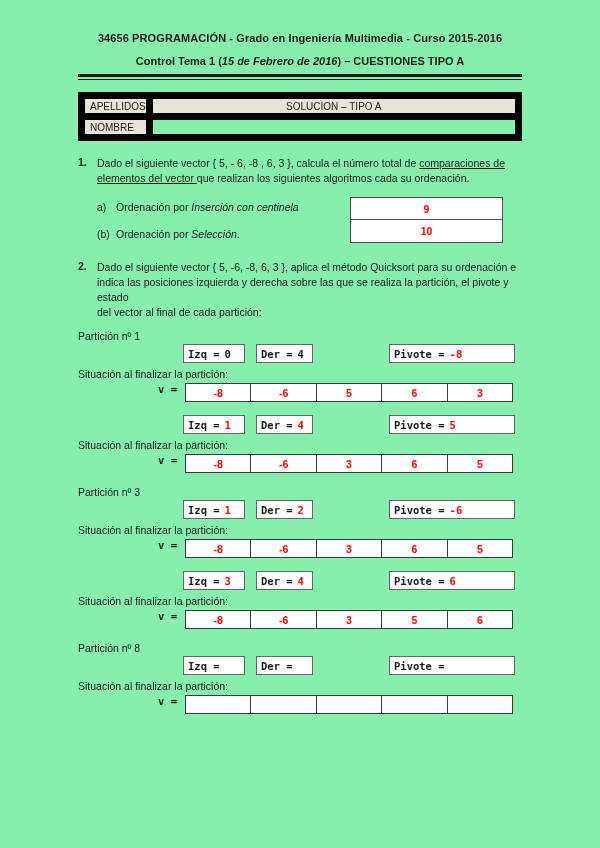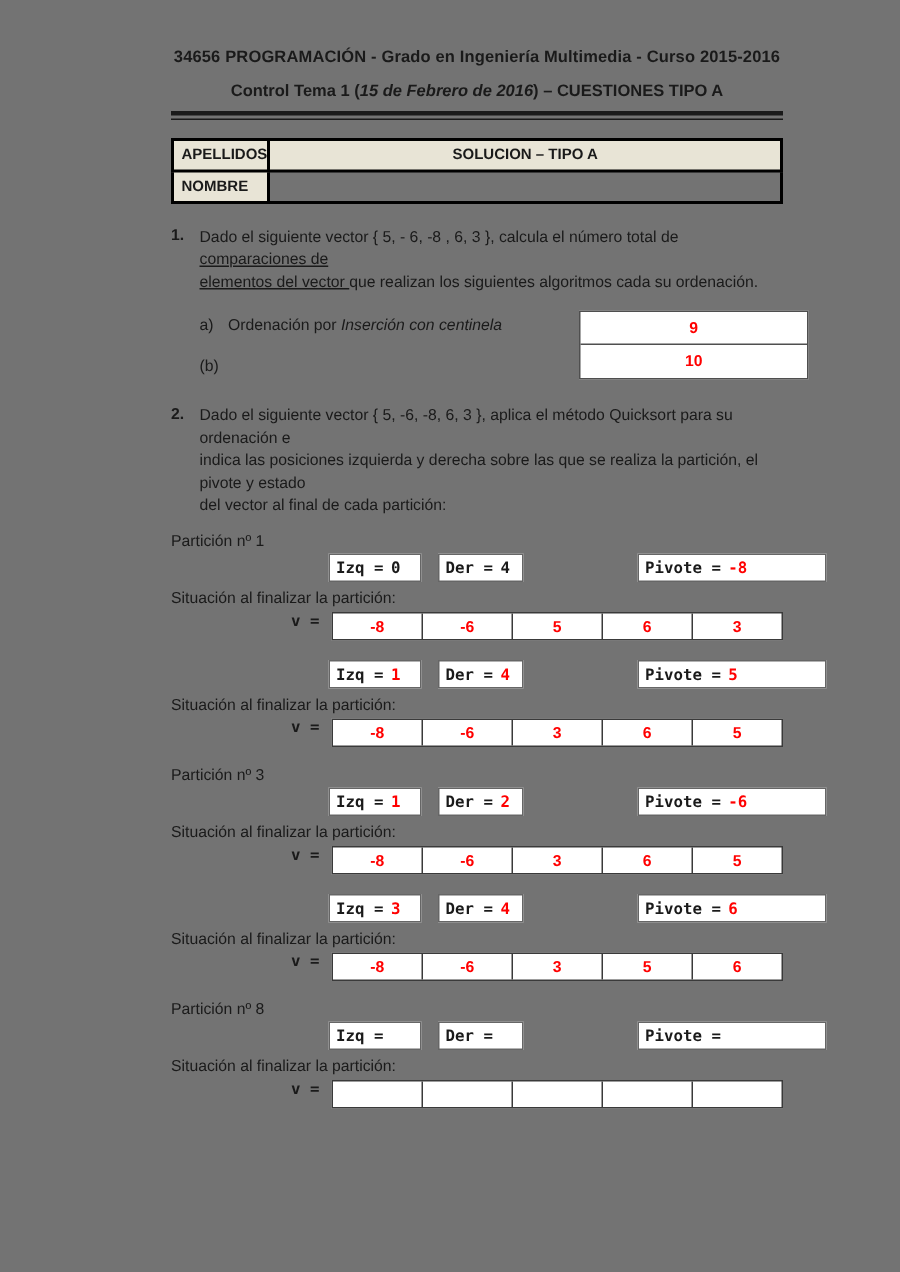--- a/index.html
+++ b/index.html
@@ -1,38 +1,38 @@
 <!DOCTYPE html>
 <html><head>
 <meta charset="utf-8">
 <style>
   * { margin:0; padding:0; box-sizing:border-box; }
   html,body { background:#ffffff; }
   .page {
     position:relative;
     width:600px; height:848px;
-    background:#737373;
+    background:#86efac;
     font-family:"Liberation Sans", sans-serif;
     color:#1a1a1a;
-    padding:32px 78px 0 114px;
+    padding:32px 78px 0 78px;
     overflow:hidden;
   }
   .it { font-style:italic; }
   .ul { text-decoration:underline; }
   .red { color:#ff0000; }
 
   
   .t1 { font-size:11px; font-weight:bold; text-align:center; letter-spacing:0.1px; }
   .t2 { font-size:11px; font-weight:bold; text-align:center; margin-top:11px; }
   .rule-thick { height:3px; background:#1a1a1a; margin-top:7px; }
   .rule-thin  { height:1px; background:#1a1a1a; margin-top:2px; }
 
   
   .id-table { width:100%; margin-top:12px; border-collapse:collapse; border:2px solid #262626; }
-  .id-table td { border:2px solid #000000; height:21px; font-size:10px; font-weight:bold; }
+  .id-table td { border:7px solid #000000; height:21px; font-size:10px; font-weight:normal; }
   .id-label { width:64px; padding-left:5px; background:#e8e4d6; }
   .id-value { text-align:center; }
   .shaded { background:#e8e4d6; }
 
   
   .question { display:flex; margin-top:15px; }
   .qnum { width:19px; font-size:10.5px; font-weight:bold; flex:none; }
   .qtext { font-size:10.5px; line-height:15px; }
   .pre { white-space:pre-line; }
 
@@ -94,20 +94,21 @@
     <div class="qtext"><span>Dado el siguiente vector { 5, - 6, -8 , 6, 3 }, calcula el número total de </span><span class="ul">comparaciones de</span><br><span class="ul">elementos del vector </span><span>que realizan los siguientes algoritmos cada su ordenación.</span></div>
   </div>
 
   <div class="q1-items">
     <div class="item">
       <span class="marker">a)</span>
       <span><span>Ordenación por </span><span class="it">Inserción con centinela</span><span></span></span>
     </div>
     <div class="item">
       <span class="marker">(b)</span>
+      <span><span>Ordenación por </span><span class="it">Selección</span><span>.</span></span>
     </div>
     <div class="answer-box">
       <div class="answer-cell">9</div>
       <div class="answer-cell">10</div>
     </div>
   </div>
 
   <div class="question" style="margin-top:11px;">
     <div class="qnum">2.</div>
     <div class="qtext pre">Dado el siguiente vector { 5, -6, -8, 6, 3 }, aplica el método Quicksort para su ordenación e

